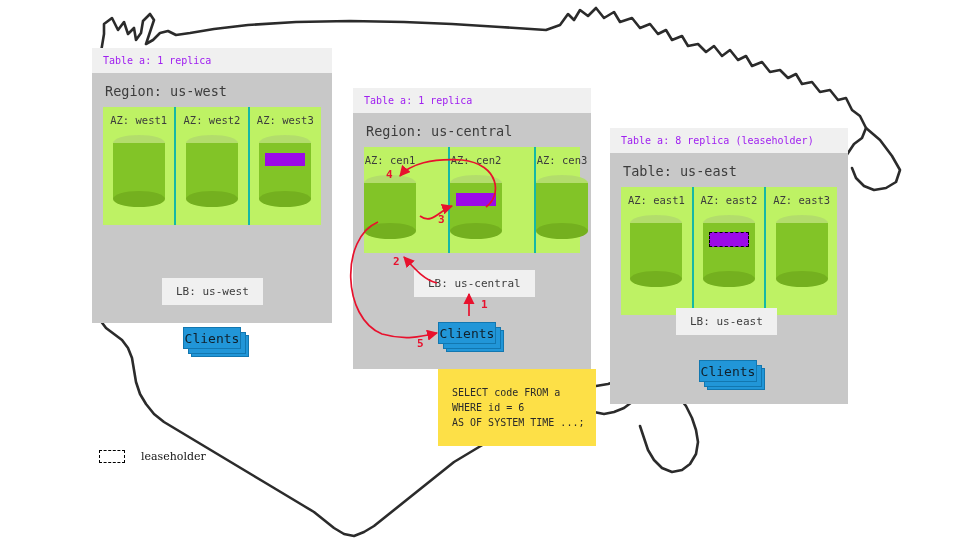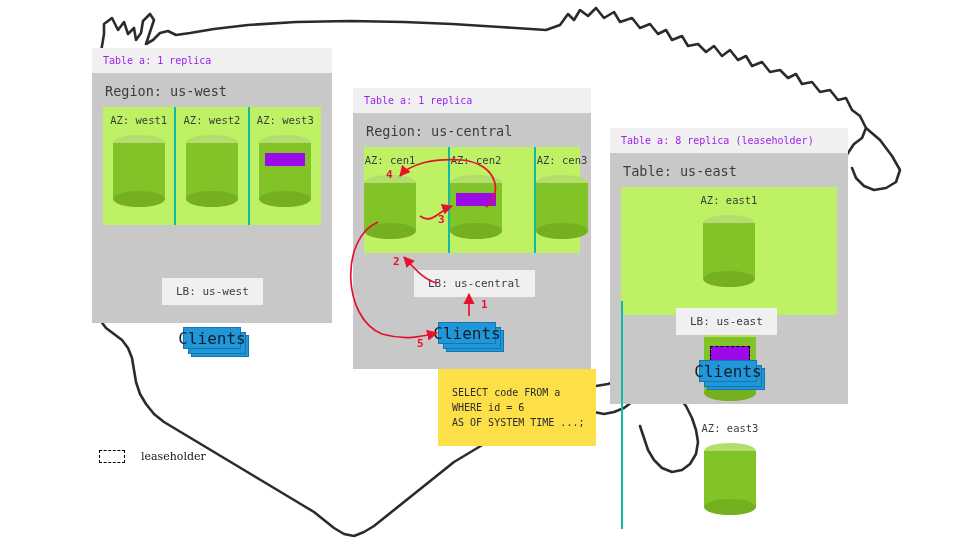--- a/index.html
+++ b/index.html
@@ -32,21 +32,21 @@
   .lease.marked{border:1.6px dashed #000000;}
 
   
   .lb{position:absolute;background:#f0f0f0;color:#3c3c3c;font-size:11px;
       text-align:center;padding:7px 14px;white-space:nowrap;z-index:4;}
 
   
   .clients{position:absolute;z-index:4;}
   .clients .card{position:absolute;background:#2196d8;border:1.4px solid #1277b0;}
   .clients .card.top{display:flex;align-items:center;justify-content:center;
-                     color:#11202b;font-size:16px;}
+                     color:#11202b;font-size:13px;}
 
   
   .sqlbox{position:absolute;background:#fde047;color:#2b2b2b;font-size:10px;
           line-height:15px;padding:16px 14px;white-space:pre;z-index:3;}
 
   
   #arrows{position:absolute;left:0;top:0;width:960px;height:540px;z-index:6;
           pointer-events:none;}
   .arrownum{position:absolute;color:#e8112d;font-size:11px;font-weight:bold;z-index:7;}
 
@@ -186,21 +186,21 @@
   </div>
 
   <div class="sqlbox" style="left:438px;top:369px;width:130px;">SELECT code FROM a
 WHERE id = 6
 AS OF SYSTEM TIME ...;</div>
 
   <div class="region" style="left:610px;top:128px;width:238px;height:276px;">
     <div class="region-header">Table a: 8 replica (leaseholder)</div>
     <div class="region-title">Table: us-east</div>
 
-    <div class="az-strip" style="height:128px;flex-direction:column;">
+    <div class="az-strip" style="height:128px;">
       <div class="az">
         <div class="az-label">AZ: east1</div>
         <div class="cyl" style="width:52px;height:72px;">
           <div class="top" style="height:16px;"></div>
           <div class="side" style="top:8px;bottom:8px;"></div>
           <div class="bot" style="height:16px;"></div>
         </div>
       </div>
       <div class="az">
         <div class="az-label">AZ: east2</div>

